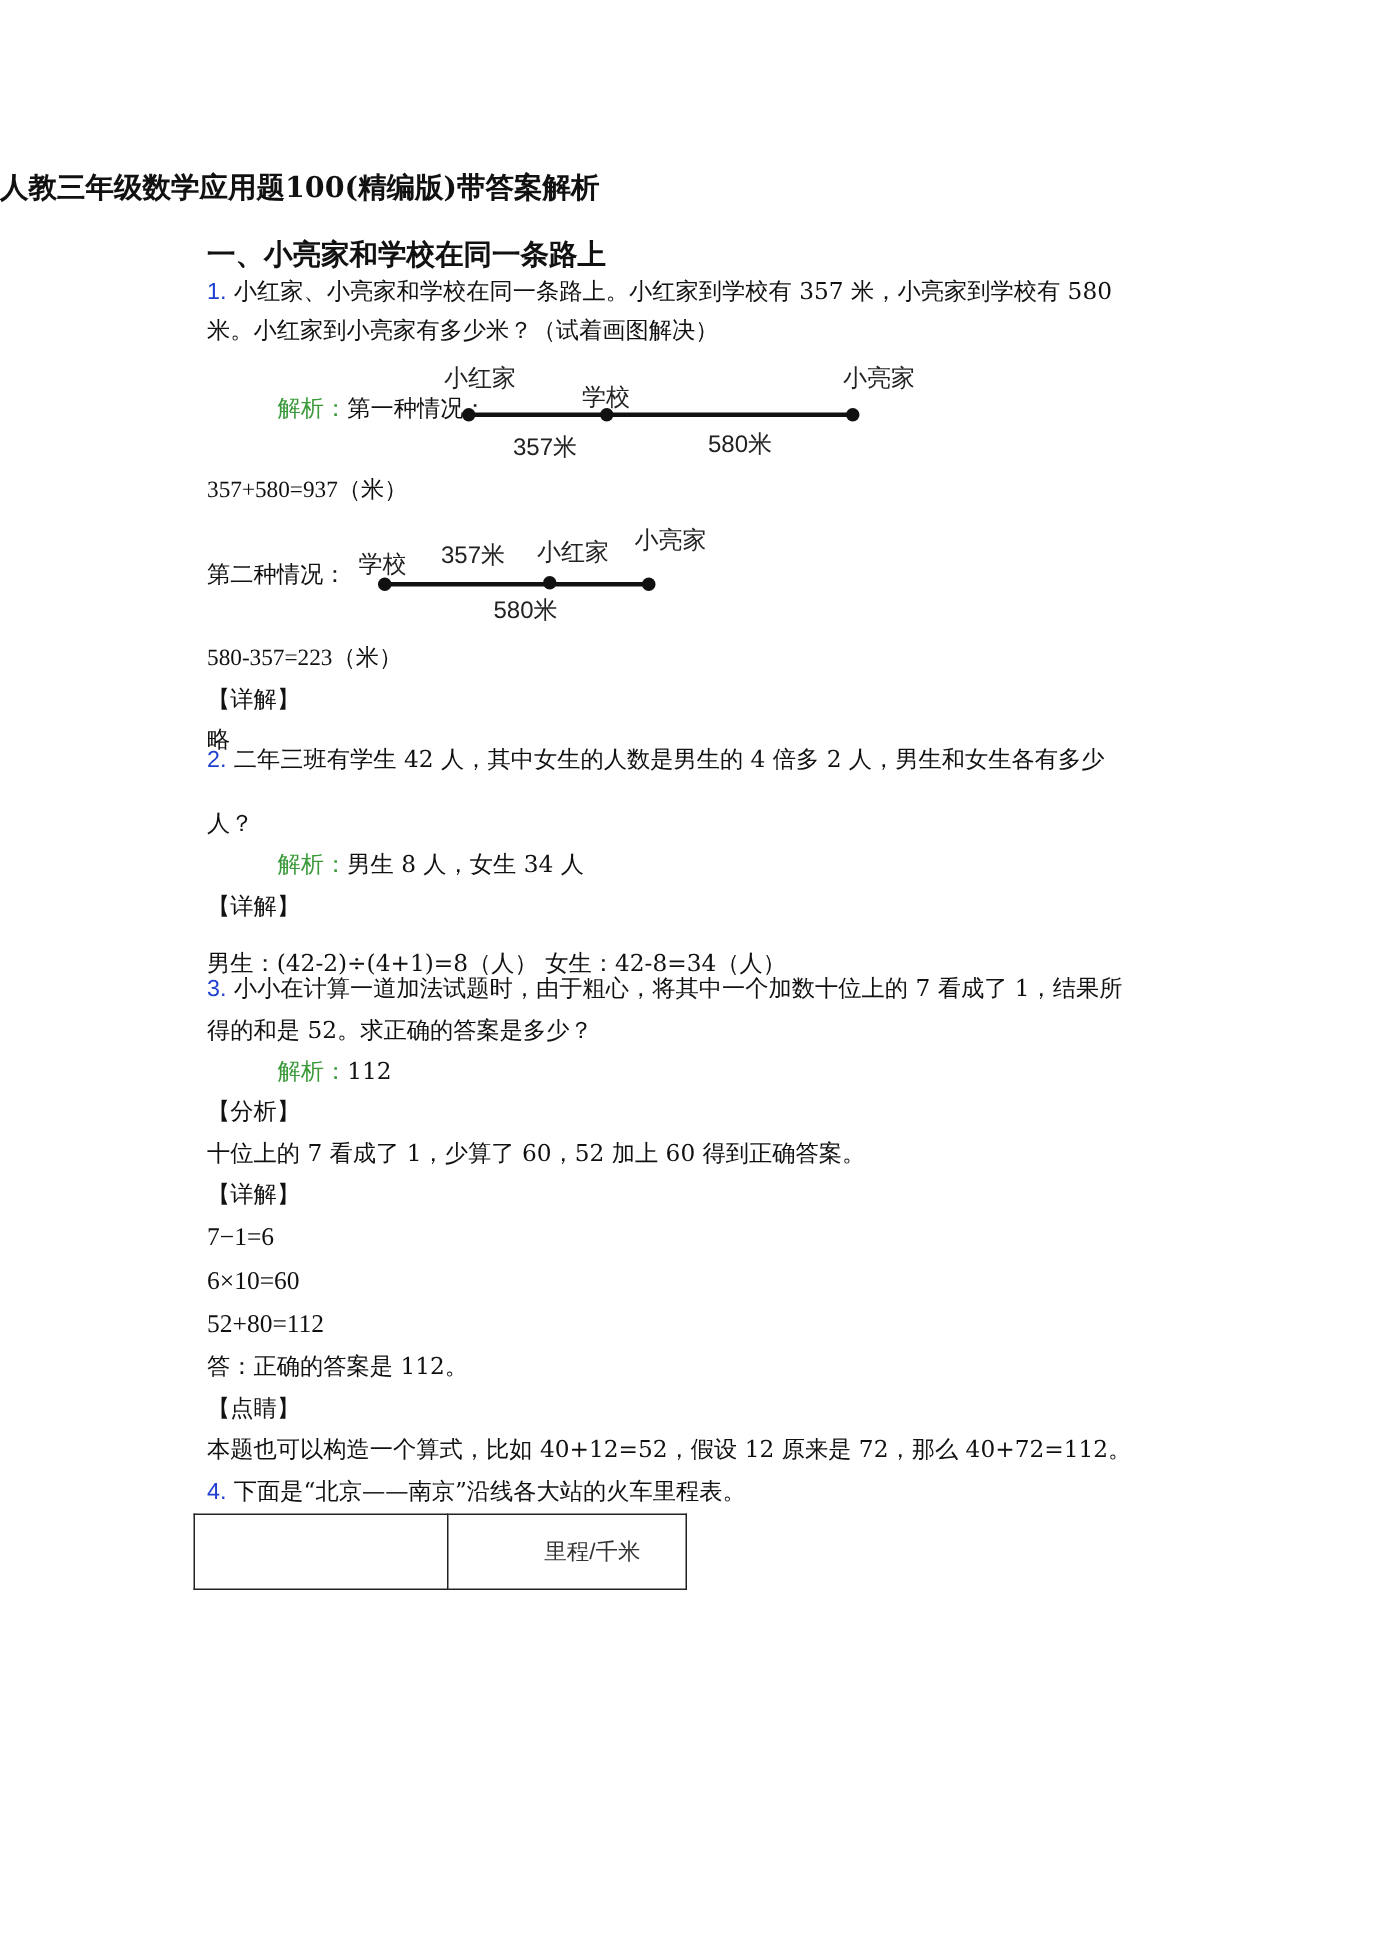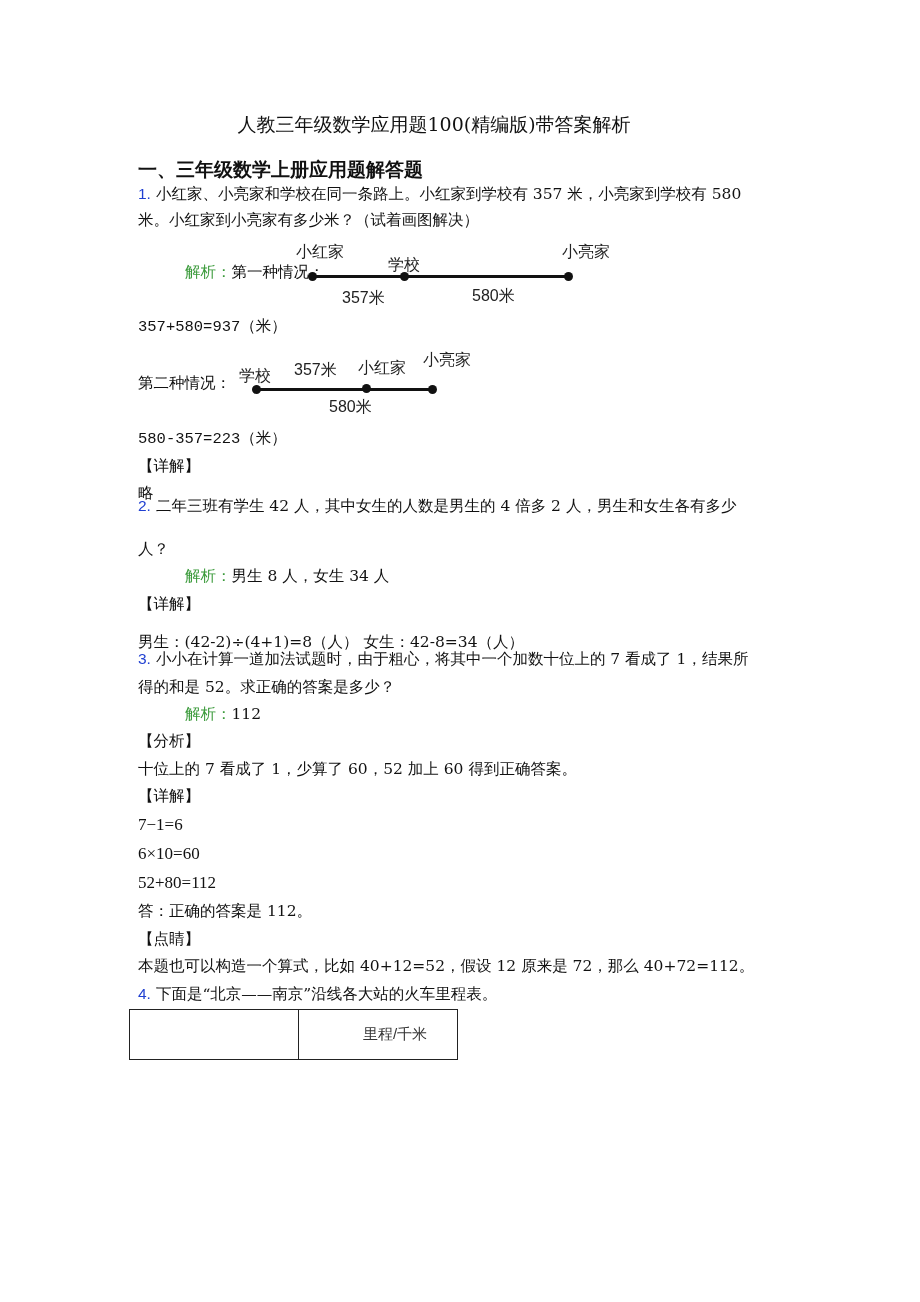--- a/index.html
+++ b/index.html
@@ -1,41 +1,41 @@
 <!DOCTYPE html>
 <html><head>
 <meta charset="utf-8">
 <style>
   html, body { margin: 0; padding: 0; background: #ffffff; }
   body { width: 920px; height: 1302px; position: relative; overflow: hidden;
          font-family: "DejaVu Serif", "Liberation Serif", serif; color: #111; }
   .abs { position: absolute; white-space: nowrap; }
-  .title { top: 112px; left: 0; width: 868px; text-align: center; font-size: 19px; font-weight: normal; }
+  .title { top: 112px; left: 0; width: 868px; text-align: left; font-size: 19px; font-weight: bold; }
   .section { left: 138px; top: 157px; font-size: 19px; font-weight: bold; }
   .line { left: 138px; font-size: 15.5px; line-height: 20px; }
   .num { color: #1f3fd1; font-family: "Liberation Sans", sans-serif; }
   .green { color: #3a9a3a; margin-left: 47px; }
-  .sans { font-family: Liberation Mono, monospace; text-align: center; }
+  .sans { font-family: Liberation Serif, serif; text-align: center; }
   .math { font-family: "Liberation Serif", serif; font-size: 17px; }
   .diag-label { position: absolute; font-family: "Liberation Sans", sans-serif; font-size: 16px; white-space: nowrap; color:#222; }
   .diag-line { position: absolute; height: 3px; background: #111; }
   .dot { position: absolute; width: 9px; height: 9px; border-radius: 50%; background: #111; }
   table.mileage { position: absolute; left: 129px; top: 1009px; border-collapse: collapse;
                   font-family: "Liberation Sans", sans-serif; font-size: 15px; }
   table.mileage td { border: 1.5px solid #222; text-align: center; color: #333; }
   table.mileage td.c1 { width: 166px; }
   table.mileage td.c2 { width: 122px; padding-left: 35px; }
   table.mileage tr.h { height: 50px; }
   table.mileage tr.r { height: 50px; }
 </style>
 </head>
 <body>
 
 <div class="abs title">人教三年级数学应用题100(精编版)带答案解析</div>
-<div class="abs section">一、三年级数学上册应用题解答题</div>
+<div class="abs section">一、小亮家和学校在同一条路上</div>
 
 <div class="abs line" style="top:184px">
   <span class="num">1.</span>
   <span>小红家、小亮家和学校在同一条路上。小红家到学校有 357 米，小亮家到学校有 580</span>
 </div>
 <div class="abs line" style="top:210px">米。小红家到小亮家有多少米？（试着画图解决）</div>
 
 <div class="abs line" style="top:262px">
   <span class="green">解析：</span><span>第一种情况：</span>
 </div>

